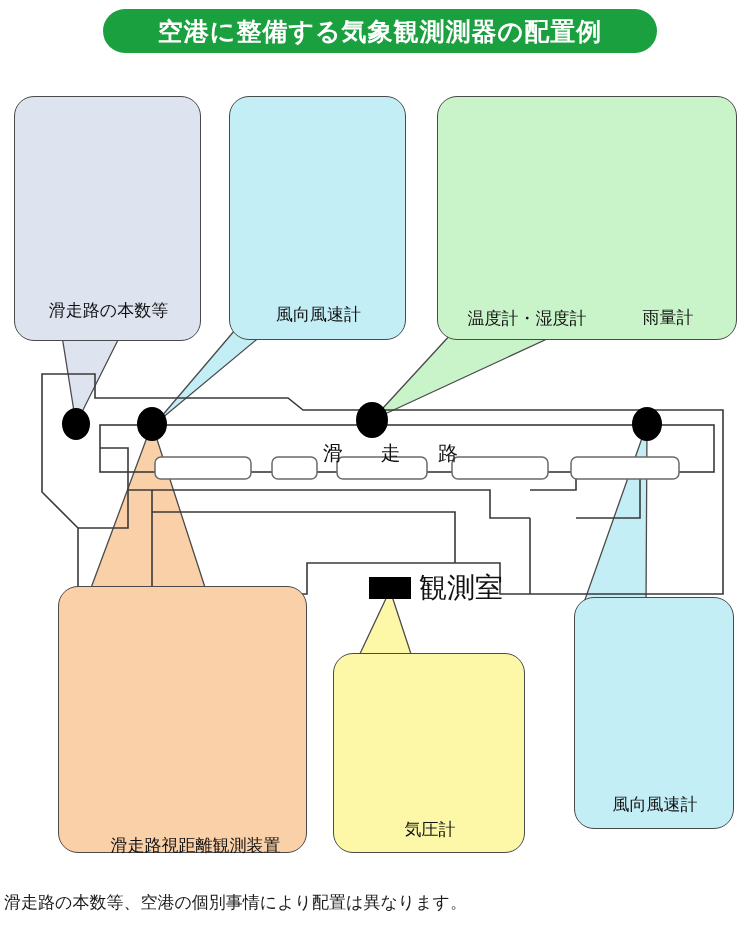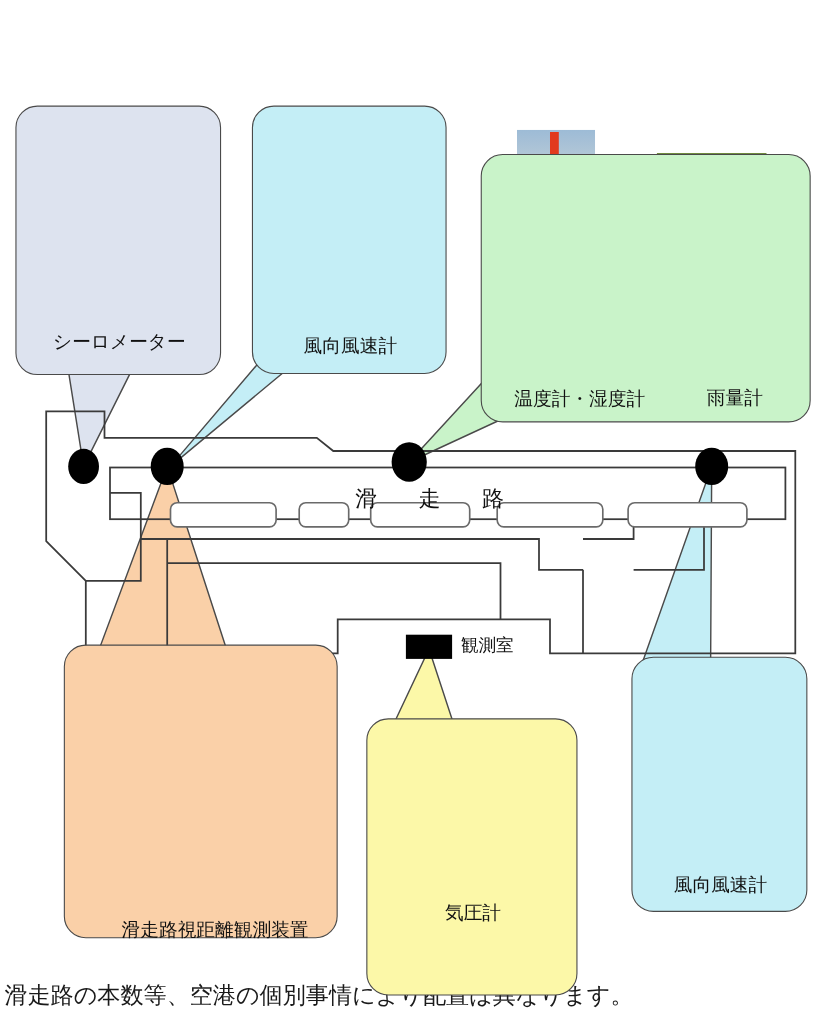--- a/index.html
+++ b/index.html
@@ -44,60 +44,63 @@
     position:absolute;
     text-align:center;
     color:#111;
     font-size:17px;
     line-height:1;
     white-space:nowrap;
   }
 
   .p-ceilo{left:14px;top:96px;width:187px;height:245px;background:#dde3ef;}
   .p-anem1{left:229px;top:96px;width:177px;height:244px;background:#c4eef6;}
-  .p-green{left:437px;top:96px;width:300px;height:244px;background:#c9f3c9;margin-top:44px;}
+  .p-green{left:437px;top:96px;width:300px;height:244px;background:#c9f3c9;}
   .p-rvr  {left:58px;top:586px;width:249px;height:267px;background:#fad0a8;}
-  .p-baro {left:333px;top:653px;width:192px;height:252px;background:#fcf8a8;}
+  .p-baro {left:333px;top:653px;width:192px;height:200px;background:#fcf8a8;}
   .p-anem2{left:574px;top:597px;width:160px;height:232px;background:#c4eef6;}
 
   .cap-ceilo{left:0;top:205px;width:187px;}
   .cap-anem1{left:0;top:209px;width:177px;}
   .cap-temp {left:4px;top:213px;width:170px;}
   .cap-rain {left:175px;top:212px;width:110px;}
   .cap-rvr  {left:12px;top:250px;width:249px;}
   .cap-baro {left:0;top:167px;width:192px;}
   .cap-anem2{left:0;top:198px;width:160px;}
 
   
   .obs-box{
     position:absolute;left:369px;top:577px;width:42px;height:22px;
     background:#000000;z-index:6;
   }
   .obs-label{
     position:absolute;left:419px;top:577px;
-    font-size:16px;color:#111;line-height:22px;white-space:nowrap;z-index:6;
+    font-size:28px;color:#111;line-height:22px;white-space:nowrap;z-index:6;
   }
 
   
   .runway-word{
     position:absolute;left:300px;top:440px;
     font-size:20px;color:#111;letter-spacing:16px;white-space:nowrap;z-index:3;margin-left:23px;
   }
 
   
   .footer{
     position:absolute;left:4px;top:891px;
-    font-size:21px;color:#1a1a1a;white-space:nowrap;
+    font-size:17px;color:#1a1a1a;white-space:nowrap;
   }
 </style>
 </head>
 <body>
 
 <div id="stage">
 
+  <div class="title-banner">
+    <span>空港に整備する気象観測測器の配置例</span>
+  </div>
 
   <svg id="diagram" viewBox="0 0 751 928">
     <defs>
 
       <linearGradient id="gCeilo" x1="0" y1="0" x2="0" y2="1">
         <stop offset="0%" stop-color="#b9cfe4"></stop>
         <stop offset="26%" stop-color="#cfd9dd"></stop>
         <stop offset="33%" stop-color="#b7a98e"></stop>
         <stop offset="100%" stop-color="#8e7e63"></stop>
       </linearGradient>
@@ -365,21 +368,21 @@
       </g>
     </g>
   </svg>
 
   <div class="runway-word">滑 走 路</div>
 
   <div class="obs-box"></div>
   <div class="obs-label">観測室</div>
 
   <div class="panel p-ceilo">
-    <div class="cap cap-ceilo">シーロメーター</div>
+    <div class="cap cap-ceilo">滑走路の本数等</div>
   </div>
 
   <div class="panel p-anem1">
     <div class="cap cap-anem1">風向風速計</div>
   </div>
 
   <div class="panel p-green">
     <div class="cap cap-temp">温度計・湿度計</div>
     <div class="cap cap-rain">雨量計</div>
   </div>

